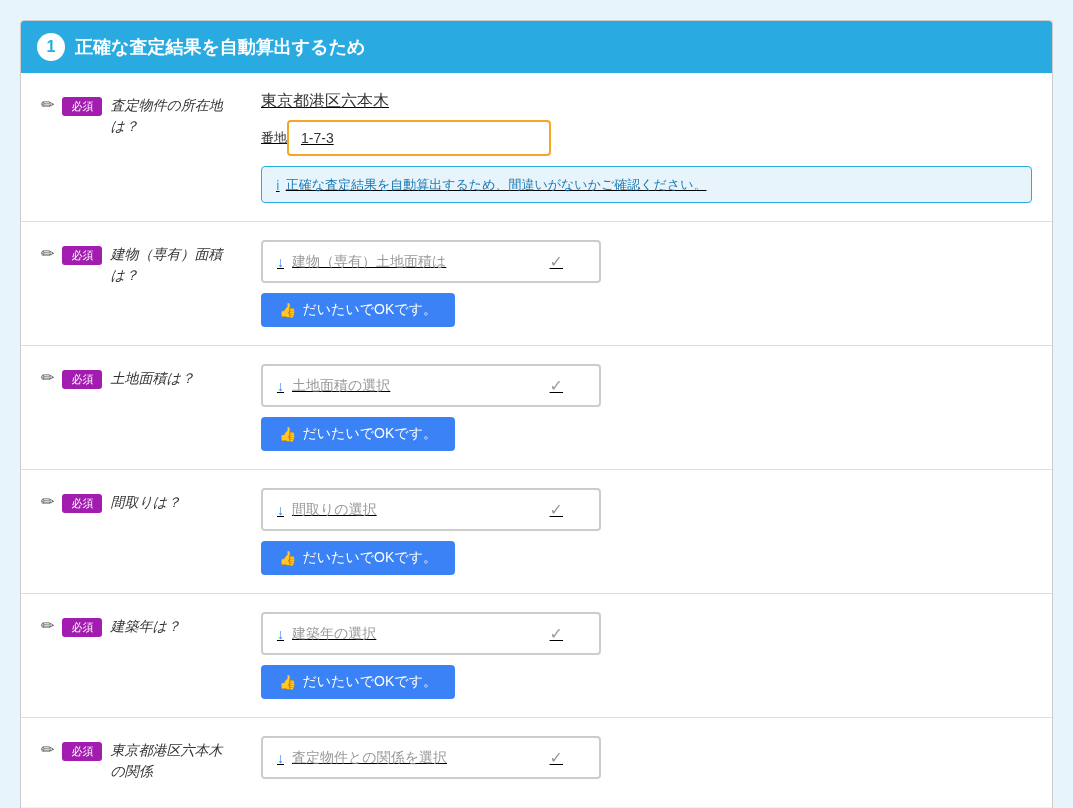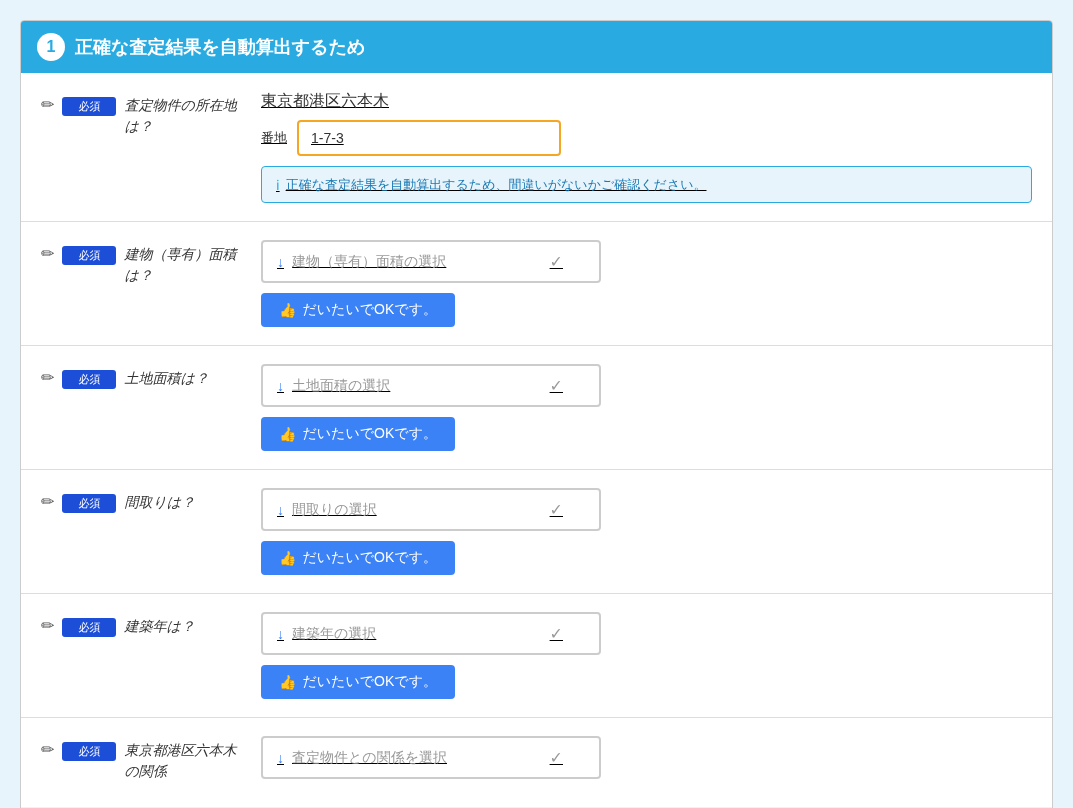--- a/index.html
+++ b/index.html
@@ -68,42 +68,41 @@
       font-size: 16px;
       flex-shrink: 0;
     }
     .label-text {
       font-size: 14px;
       color: #333;
       line-height: 1.5;
       font-style: italic;
     }
     .required-badge {
-      background: #1d4ed8;
+      background: #a21caf;
       color: #fff;
       font-size: 11px;
-      padding: 2px 16px;
+      padding: 2px 9px;
       border-radius: 3px;
       flex-shrink: 0;
       margin-top: 2px;
     }
     .form-control {
       flex: 1;
       text-decoration: underline;
     }
     .address-display {
       font-size: 16px;
       color: #333;
       margin-bottom: 8px;
       font-weight: normal;
     }
     .address-input-row {
       display: flex;
       align-items: center;
-      gap: 10px;
       margin-bottom: 10px;
     }
     .banchi-label {
       font-size: 13px;
       color: #333;
       flex-shrink: 0;
     }
     .address-input {
       border: 2px solid #f5a623;
       border-radius: 4px;
@@ -223,21 +222,21 @@
         <span class="required-badge">必須</span>
         <span class="label-text">
           <span>建物（専有）面積</span><br>
           <span>は？</span>
         </span>
       </div>
       <div class="form-control">
         <div class="custom-select">
           <div class="select-inner">
             <span class="down-arrow-blue">↓</span>
-            <span>建物（専有）面積の選択</span>
+            <span>建物（専有）土地面積は</span>
           </div>
           <span class="select-check-mark">✓</span>
         </div>
         <button class="ok-button">
           <span class="thumbs-icon">👍</span>
           <span>だいたいでOKです。</span>
         </button>
       </div>
     </div>
 

